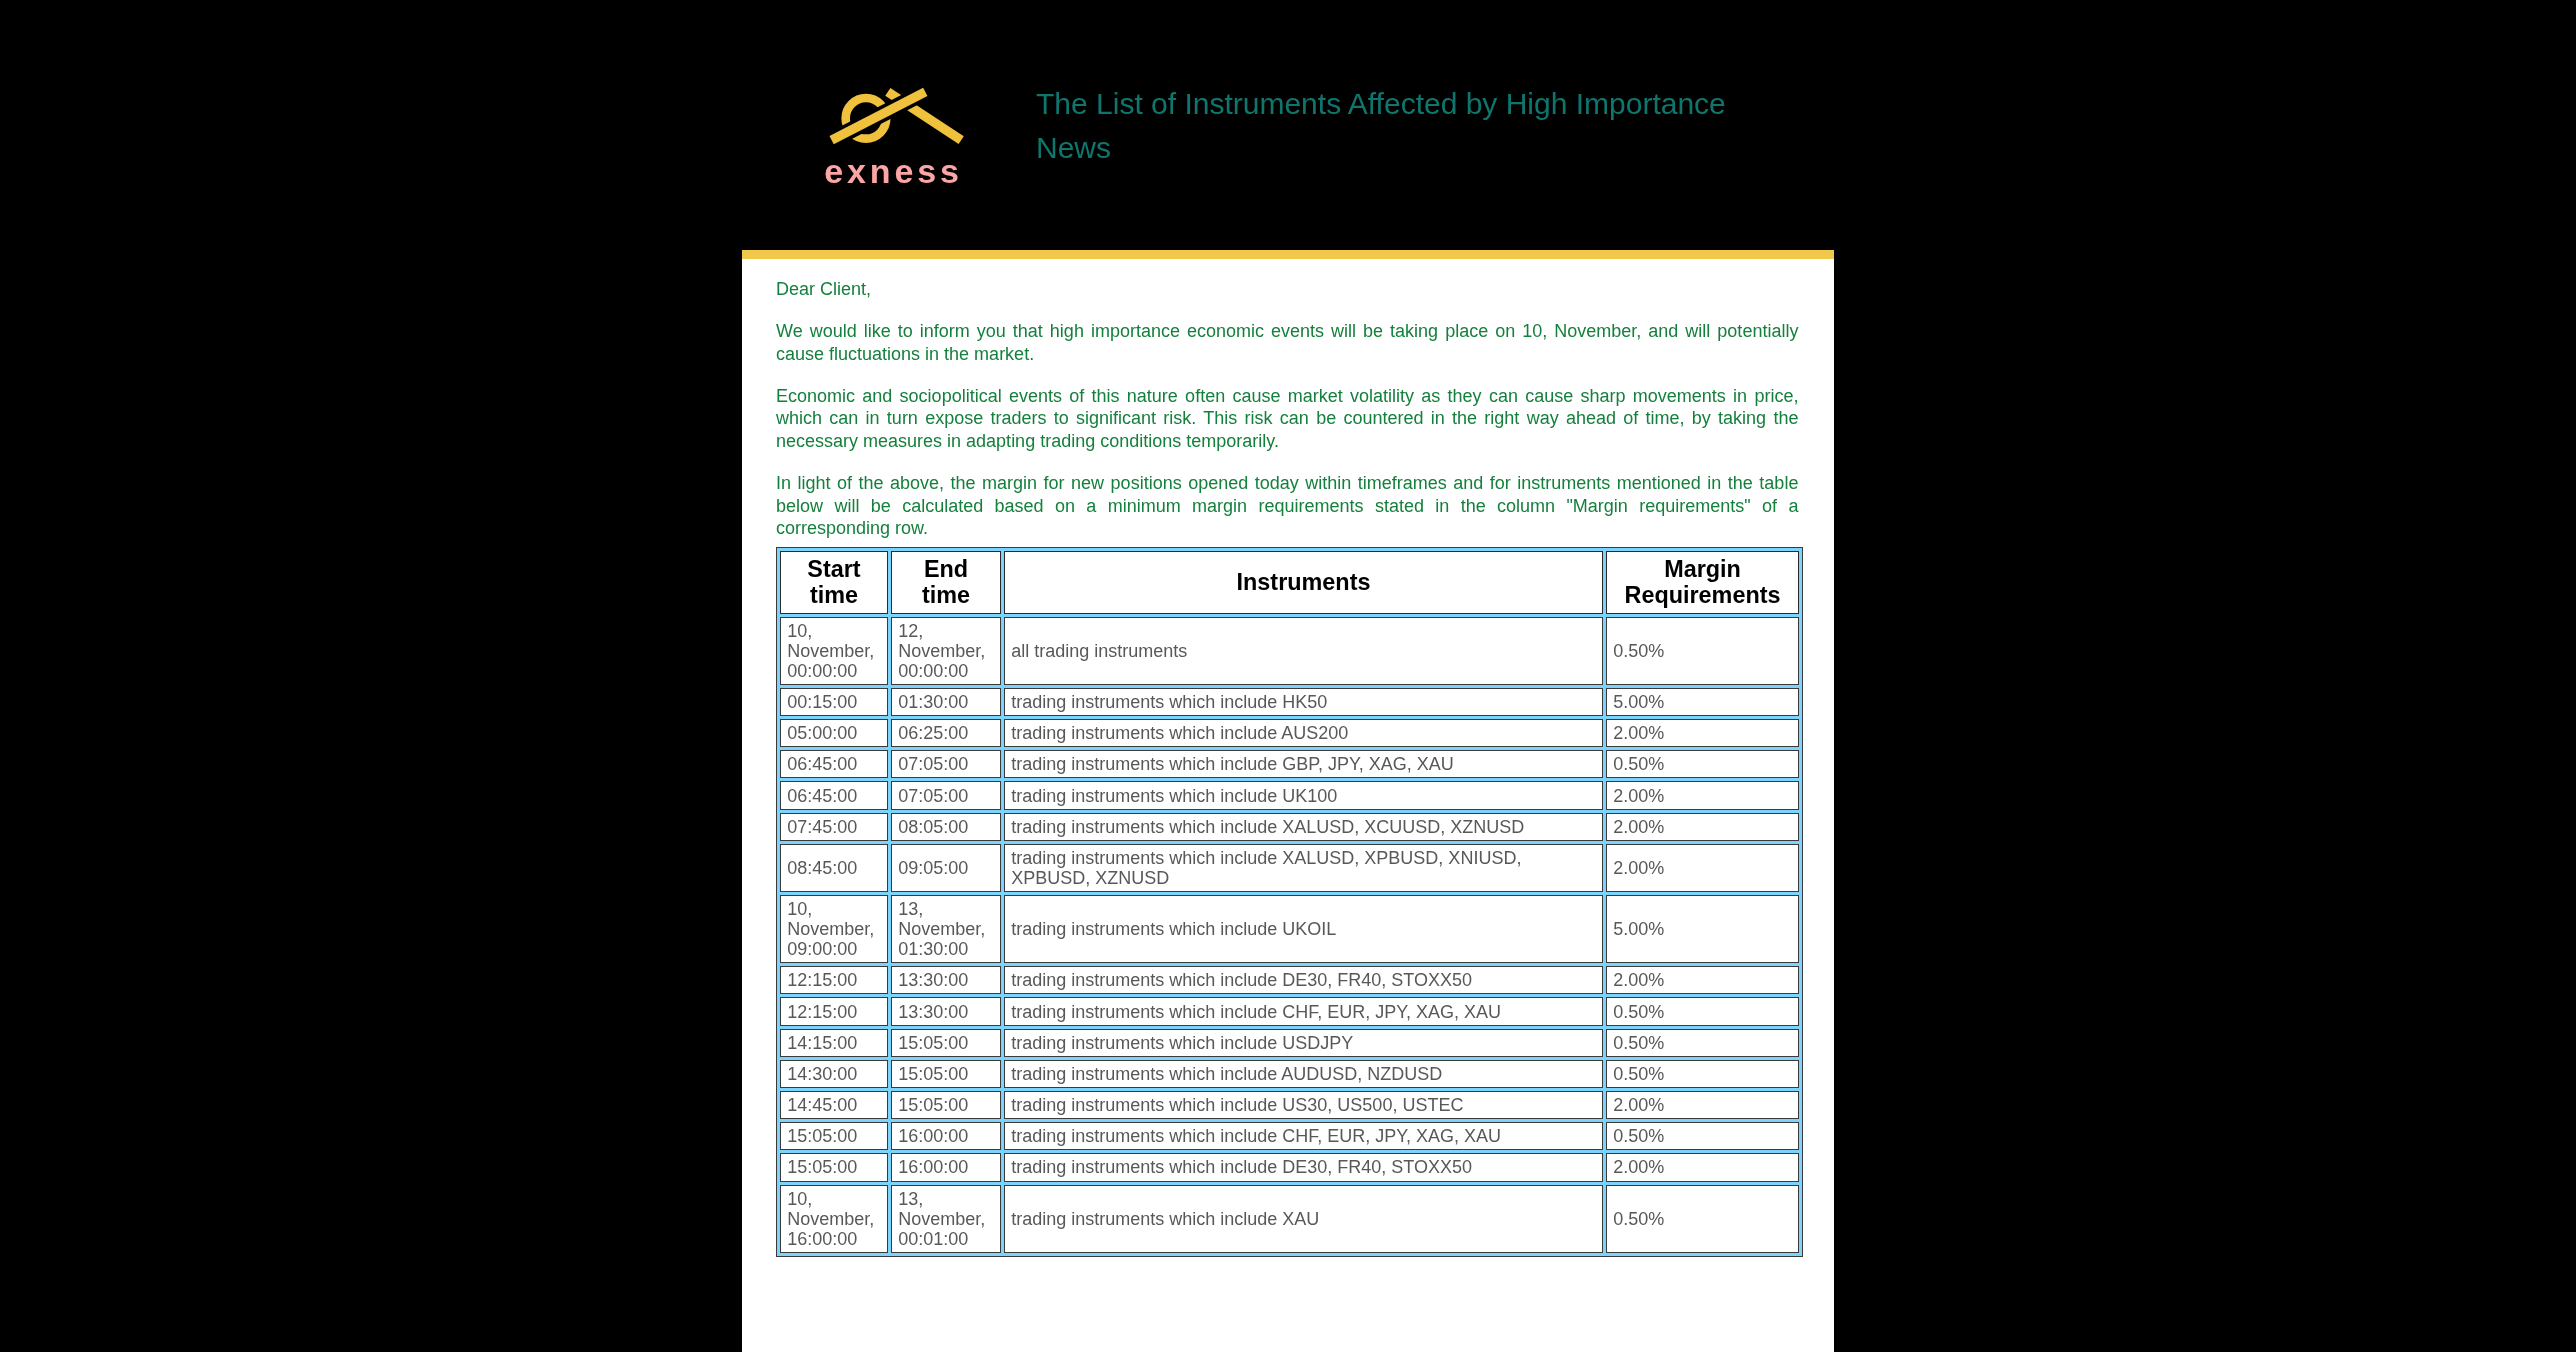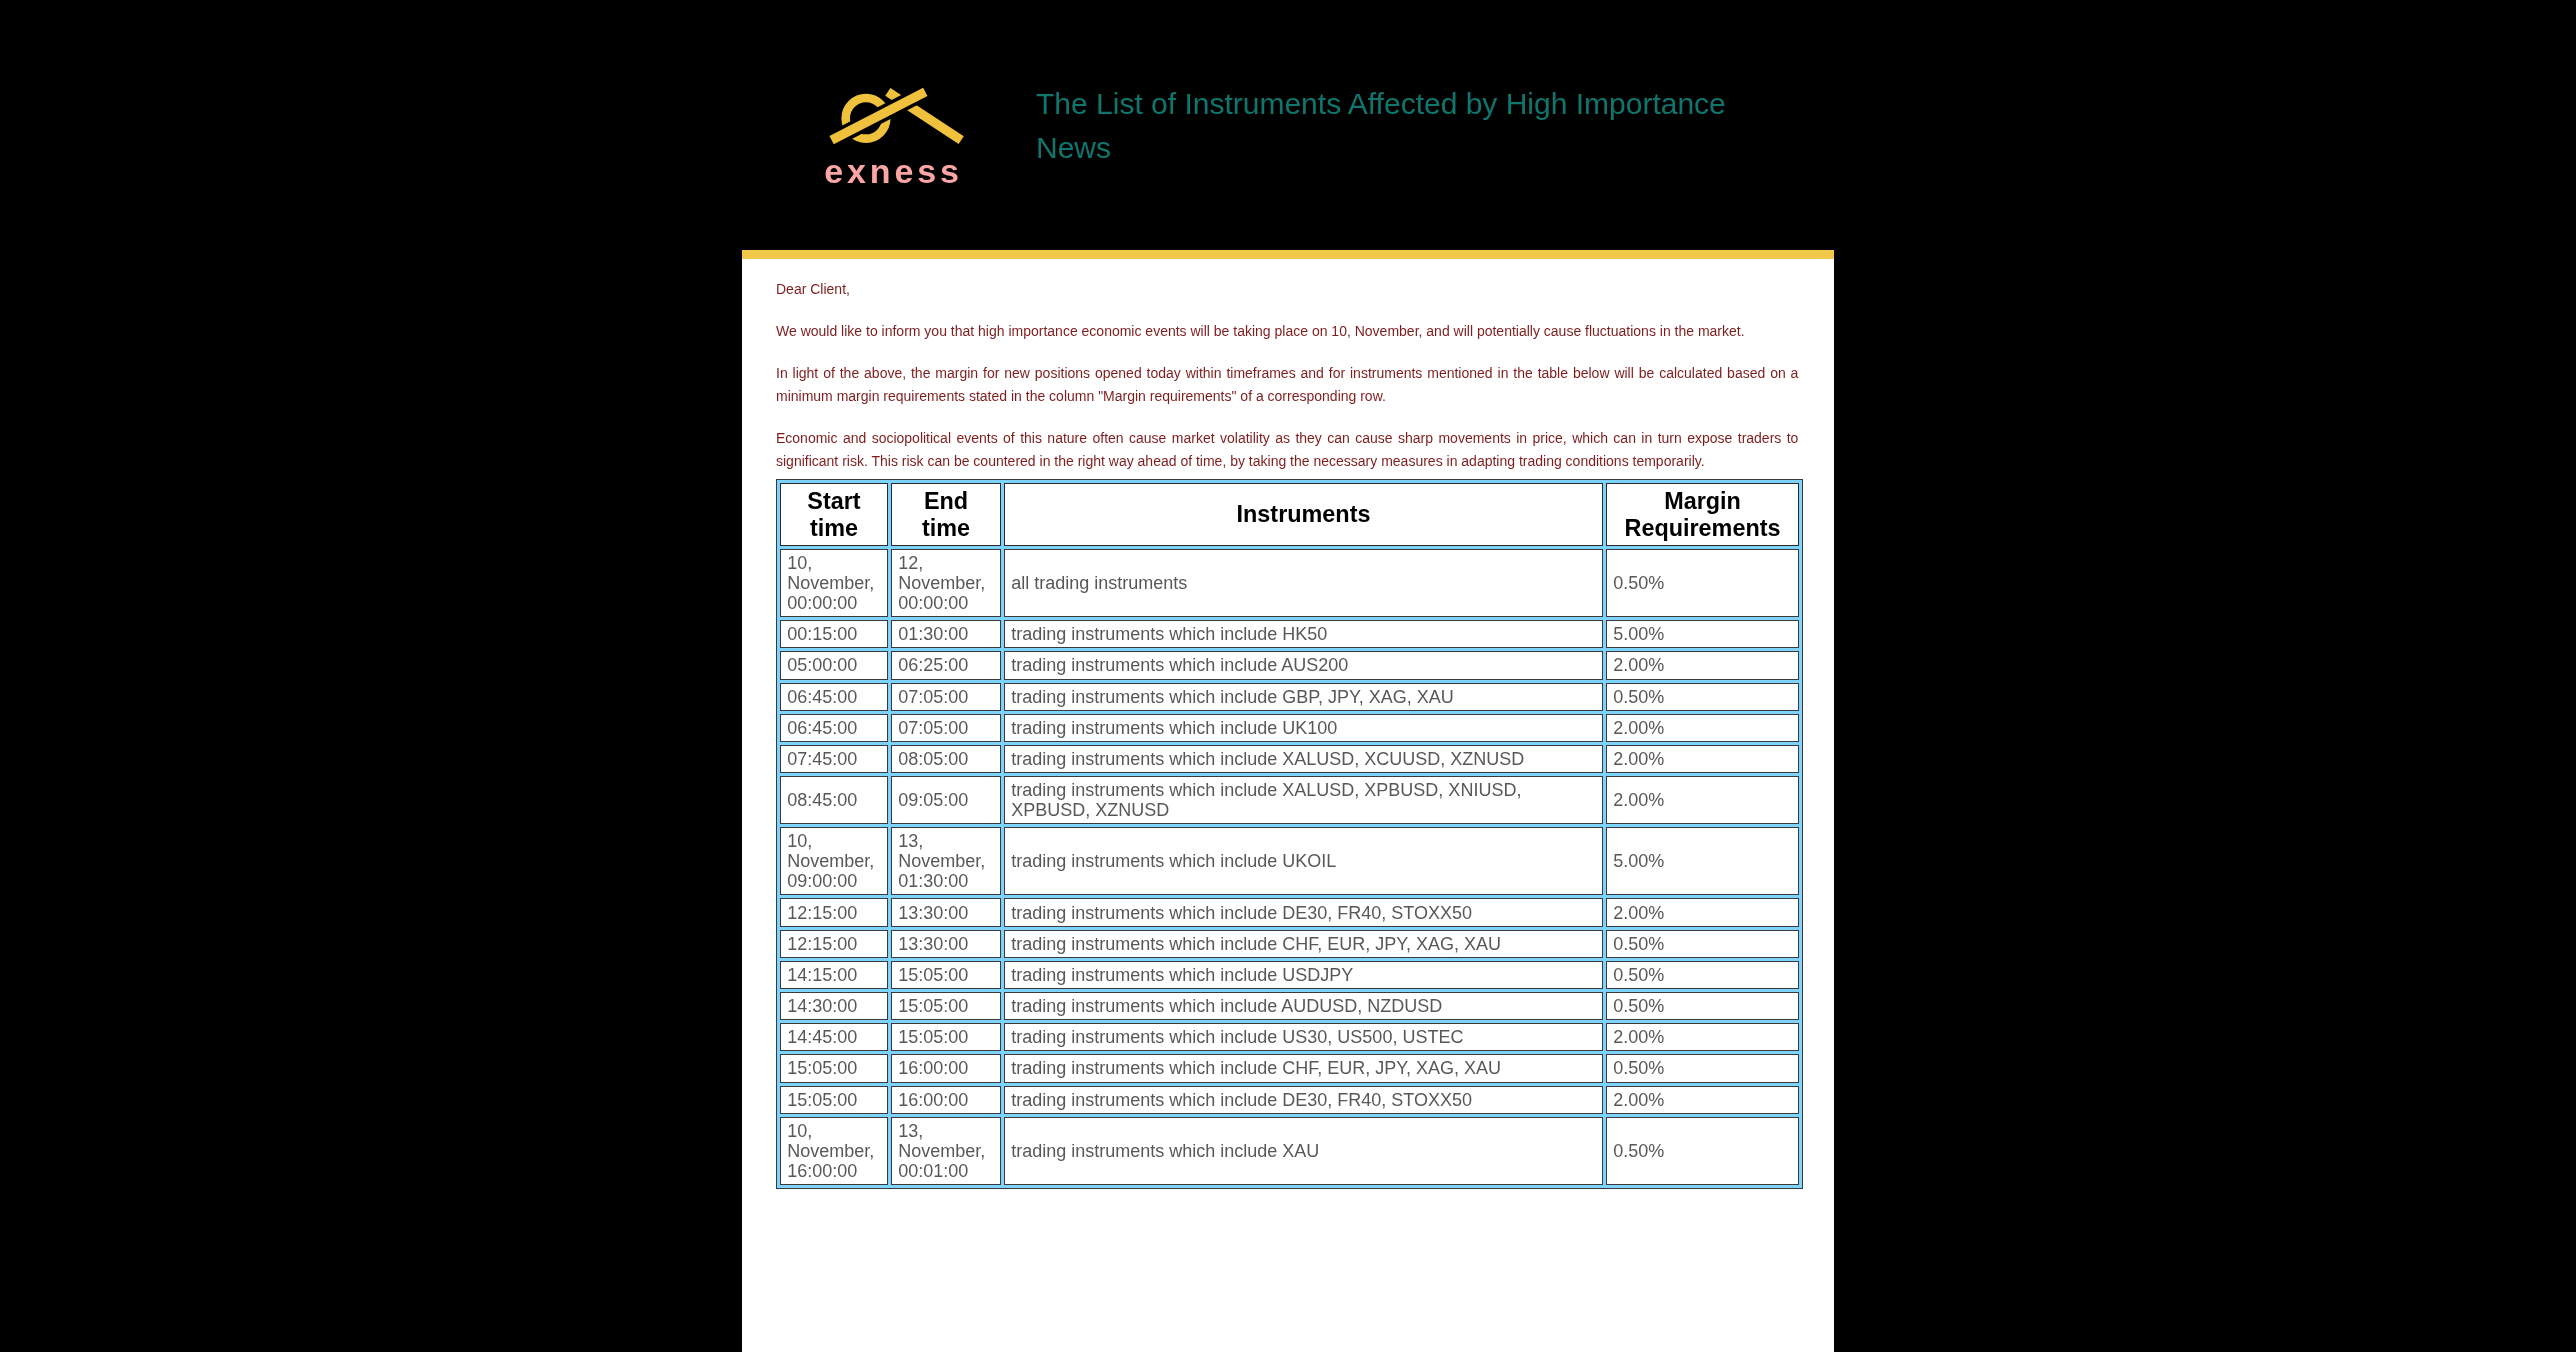--- a/index.html
+++ b/index.html
@@ -21,21 +21,21 @@
   .page-title {
     margin:-4.7px 0 0 59px; width:709px;
     font-size:30px; line-height:44px; font-weight:400; color:#0f766e;
   }
 
   
   .card { width:1092px; margin:59px auto 0; background:#ffffff; min-height:1325px; }
   .accent-bar { height:8.6px; background:#F2C84B; }
   .card-body { padding:0 34px 47px 34px; }
   .card-body p {
-    margin:19.5px 1.6px 0 0; font-size:14px; line-height:22.6px; color:#7f1d1d;
+    margin:19.5px 1.6px 0 0; font-size:18px; line-height:22.6px; color:#15803d;
     text-align:justify;
   }
 
   
   table.margin-table {
     margin-top:7px; width:1022px; table-layout:fixed;
     border-collapse:separate; border-spacing:3.1px;
     background:#7dd3fc; border:1.6px solid #3a3a3a;
   }
   .margin-table th, .margin-table td { box-sizing:border-box; background:#ffffff; overflow:hidden; }
@@ -70,22 +70,22 @@
     <h1 class="page-title">The List of Instruments Affected by High Importance News</h1>
   </div>
 
   <div class="card">
     <div class="accent-bar"></div>
     <div class="card-body">
 
       <div id="paragraphs">
           <p>Dear Client,</p>
           <p>We would like to inform you that high importance economic events will be taking place on 10, November, and will potentially cause fluctuations in the market.</p>
+          <p>Economic and sociopolitical events of this nature often cause market volatility as they can cause sharp movements in price, which can in turn expose traders to significant risk. This risk can be countered in the right way ahead of time, by taking the necessary measures in adapting trading conditions temporarily.</p>
           <p>In light of the above, the margin for new positions opened today within timeframes and for instruments mentioned in the table below will be calculated based on a minimum margin requirements stated in the column "Margin requirements" of a corresponding row.</p>
-          <p>Economic and sociopolitical events of this nature often cause market volatility as they can cause sharp movements in price, which can in turn expose traders to significant risk. This risk can be countered in the right way ahead of time, by taking the necessary measures in adapting trading conditions temporarily.</p>
         </div>
 
       <table class="margin-table">
         <colgroup>
           <col style="width:108px">
           <col style="width:110px">
           <col style="width:599px">
           <col style="width:193px">
         </colgroup>
         <thead>

